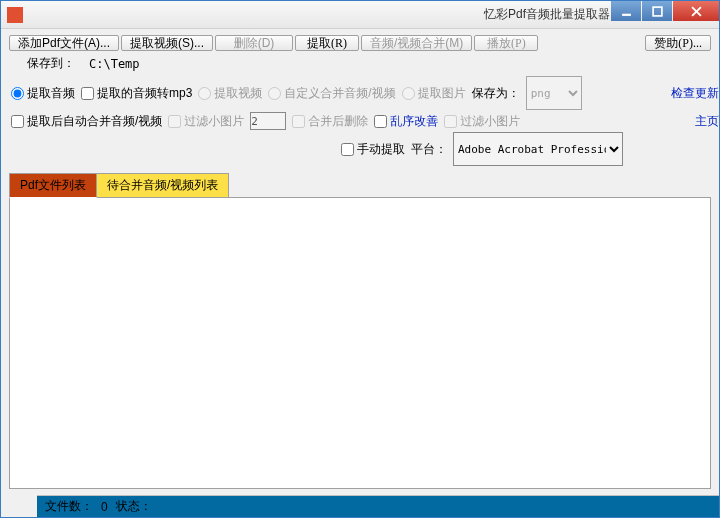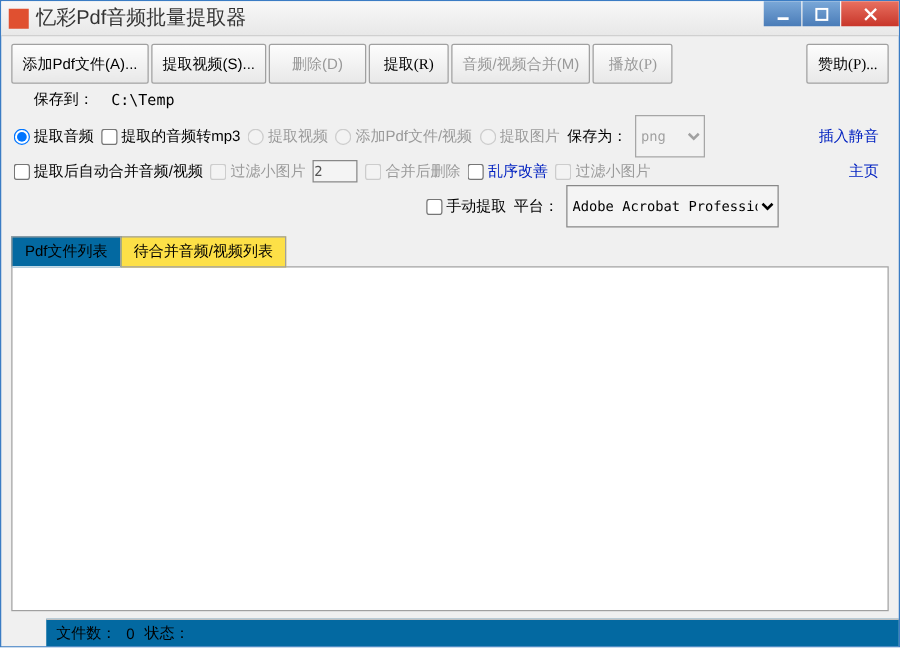--- a/index.html
+++ b/index.html
@@ -1,43 +1,43 @@
 <!DOCTYPE html>
 <html><head>
 <meta charset="utf-8">
 <style>
 * { box-sizing: border-box; margin: 0; padding: 0; }
 body { font-family: "Microsoft YaHei", SimSun, Arial, sans-serif; font-size: 12px; background: #fff; }
 .window { width: 720px; height: 518px; border: 1px solid #3a7cc4; background: #f0f0f0; display: flex; flex-direction: column; }
 .titlebar { height: 28px; background: linear-gradient(#f8f8f8, #e8e8e8); display: flex; align-items: center; padding-left: 6px; border-bottom: 1px solid #d0d0d0; }
 .titlebar .icon { width: 16px; height: 16px; background: #e05030; margin-right: 6px; }
-.titlebar .title { flex: 1; font-size: 16px; color: #333; }
+.titlebar .title { flex: 1; font-size: 12px; color: #333; text-align: right; }
 .winbtns { display: flex; height: 100%; }
 .winbtn { width: 30px; height: 20px; display: flex; align-items: center; justify-content: center; margin-left: 1px; }
 .winbtn.min, .winbtn.max { background: linear-gradient(#7aa8d8, #4a7cb8); color: #fff; }
 .winbtn.close { width: 46px; background: linear-gradient(#e87060, #c8362a); color: #fff; }
 .winbtn svg { width: 11px; height: 11px; }
 .toolbar { display: flex; gap: 2px; padding: 6px 8px 4px 8px; }
-.tbtn { height: 32px; padding: 0 8px; font-size: 12px; background: linear-gradient(#fdfdfd, #e8e8e8); border: 1px solid #a0a0a0; border-radius: 2px; display: flex; align-items: center; justify-content: center; cursor: pointer; white-space: nowrap; }
+.tbtn { height: 16px; padding: 0 8px; font-size: 12px; background: linear-gradient(#fdfdfd, #e8e8e8); border: 1px solid #a0a0a0; border-radius: 2px; display: flex; align-items: center; justify-content: center; cursor: pointer; white-space: nowrap; }
 .tbtn.disabled { color: #999; }
 .tbtn.wide { min-width: 110px; }
 .tbtn.med { min-width: 78px; }
 .tbtn.sm { min-width: 64px; font-family: Liberation Serif, serif; }
-.options { padding: 2px 16px 2px 10px; font-size: 12px; }
+.options { padding: 2px 0 2px 10px; font-size: 12px; }
 .row { display: flex; align-items: center; gap: 6px; margin: 2px 0; flex-wrap: nowrap; }
 .row > span, .row > label { white-space: nowrap; }
 label { display: inline-flex; align-items: center; gap: 3px; }
 input[type=radio], input[type=checkbox] { margin: 0; width: 13px; height: 13px; }
 .disabled-text { color: #9a9a9a; }
 .link { color: #0020c0; cursor: pointer; }
 .sel { font-family: monospace; font-size: 11px; height: 34px; border: 1px solid #888; background: #f4f4f4; }
 .spin { width: 36px; height: 18px; }
 .tabs { display: flex; margin: 3px 0 0 8px; }
 .tab { padding: 3px 10px; border: 1px solid #a0a0a0; background: #fde047; font-size: 12px; position: relative; cursor: pointer; }
-.tab.active { background: #0369a1; border-bottom: 1px solid #fff; z-index: 2; }
+.tab.active { background: #c2410c; border-bottom: 1px solid #fff; z-index: 2; }
 .tab + .tab { margin-left: -1px; }
 .listarea { flex: 1; margin: -1px 8px 6px 8px; border: 1px solid #a0a0a0; background: #fff; }
 .statusbar { height: 22px; border-top: 1px solid #c0c0c0; background: #0369a1; display: flex; align-items: center; padding-left: 8px; font-size: 12px; gap: 8px; margin-left: 36px; }
 .savepath-row { display:flex; align-items:center; gap:14px; padding: 0 26px; font-size:12px; }
 .mono { font-family: Consolas, monospace; }
 .rightcol { margin-left: auto; display:flex; flex-direction:column; gap:3px; align-items:flex-start; }
 </style>
 </head>
 <body>
 
@@ -90,30 +90,30 @@
       <label>
           <input type="checkbox" style="">
           <span>提取的音频转mp3</span>
         </label>
       <label class="disabled-text">
           <input type="radio" name="mode" disabled="" style="">
           <span>提取视频</span>
         </label>
       <label class="disabled-text">
           <input type="radio" name="mode" disabled="" style="">
-          <span>添加Pdf文件/视频</span>
+          <span>自定义合并音频/视频</span>
         </label>
       <label class="disabled-text">
           <input type="radio" name="mode" disabled="" style="">
           <span>提取图片</span>
         </label>
       <span>保存为：</span>
       <select class="sel" style="width:56px" disabled=""><option>png</option></select>
       <div class="rightcol">
-        <span class="link">插入静音</span>
+        <span class="link">检查更新</span>
       </div>
     </div>
     <div class="row">
       <label>
           <input type="checkbox" style="">
           <span>提取后自动合并音频/视频</span>
         </label>
       <label class="disabled-text">
           <input type="checkbox" disabled="" style="">
           <span>过滤小图片</span>

